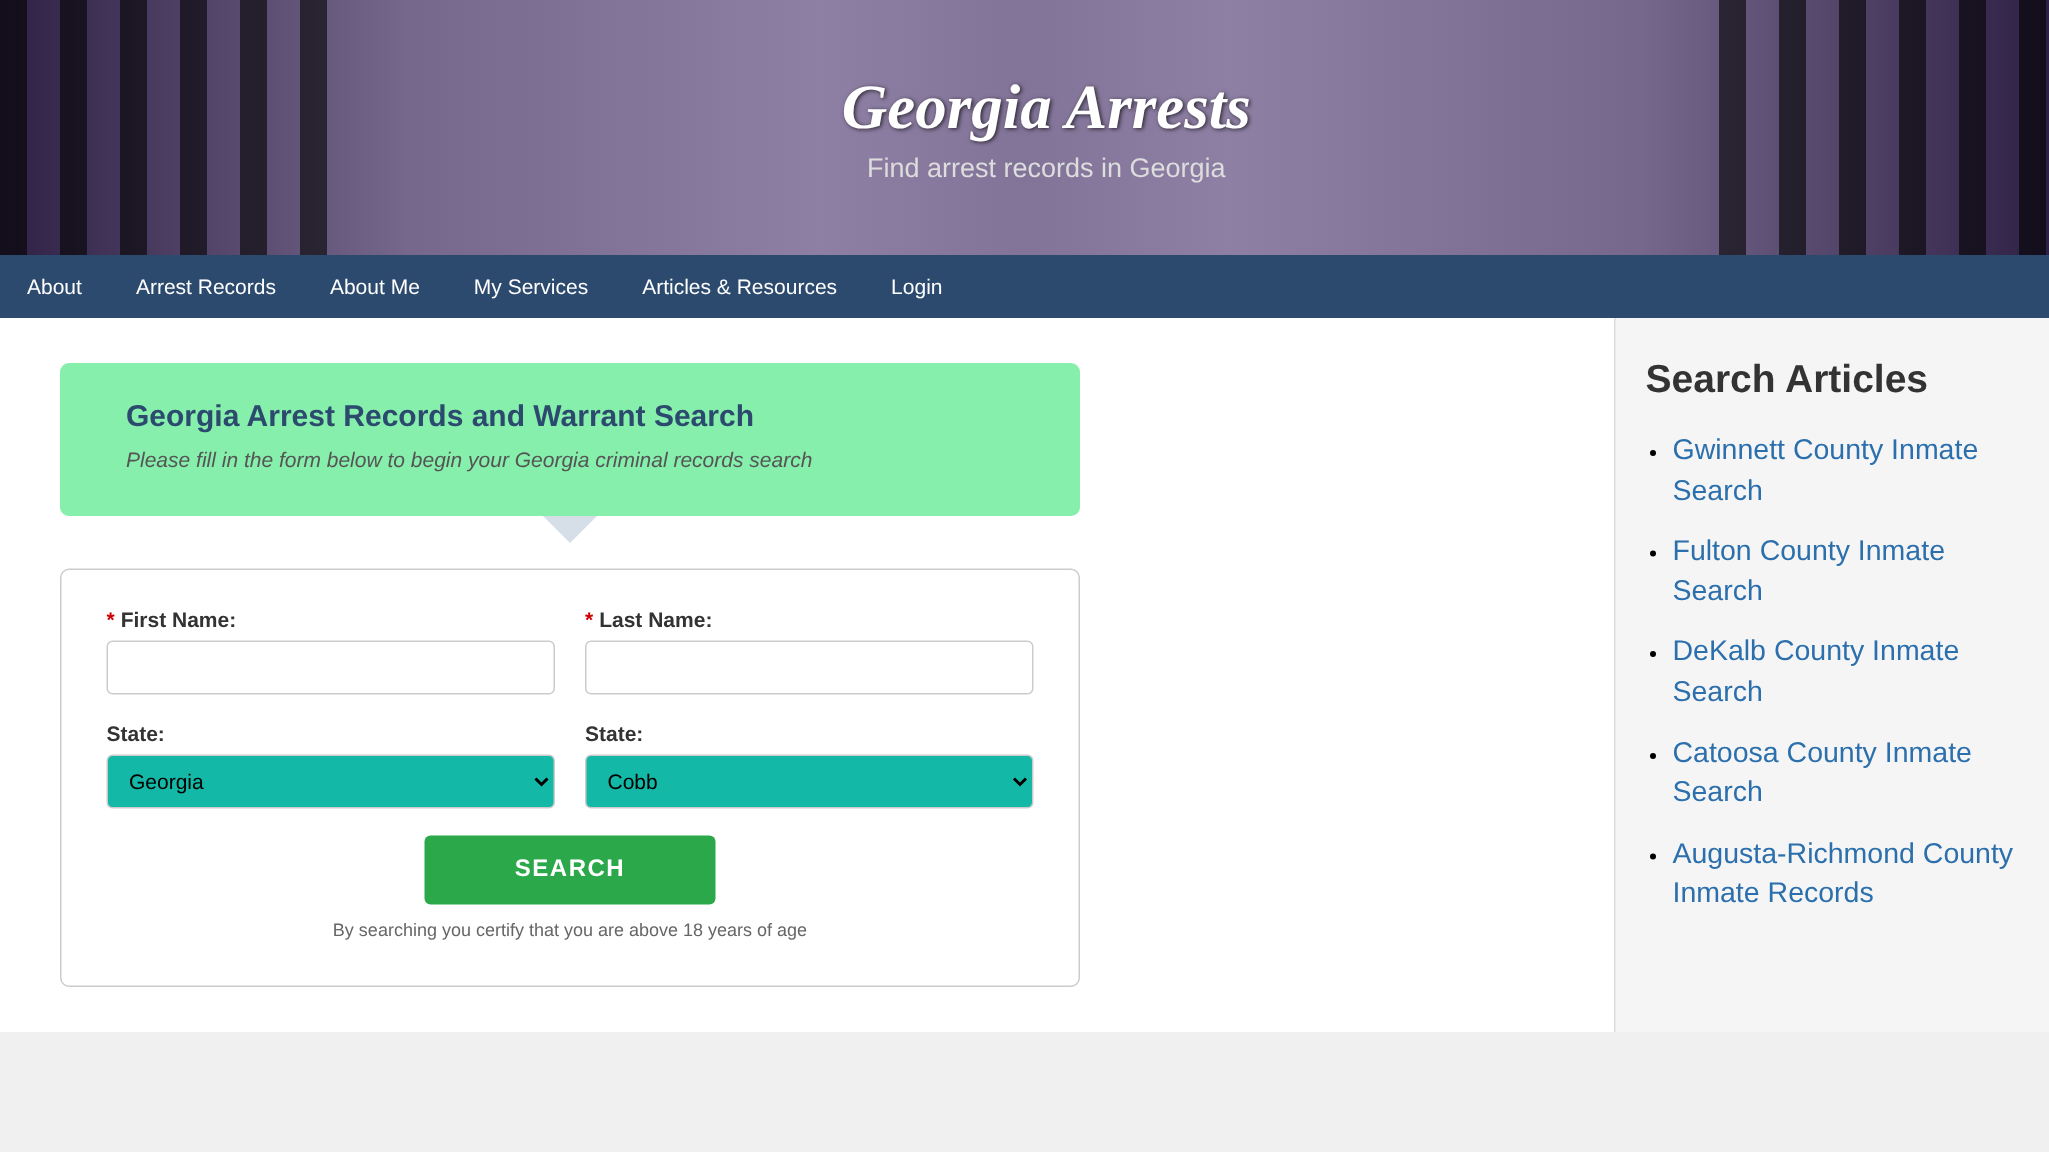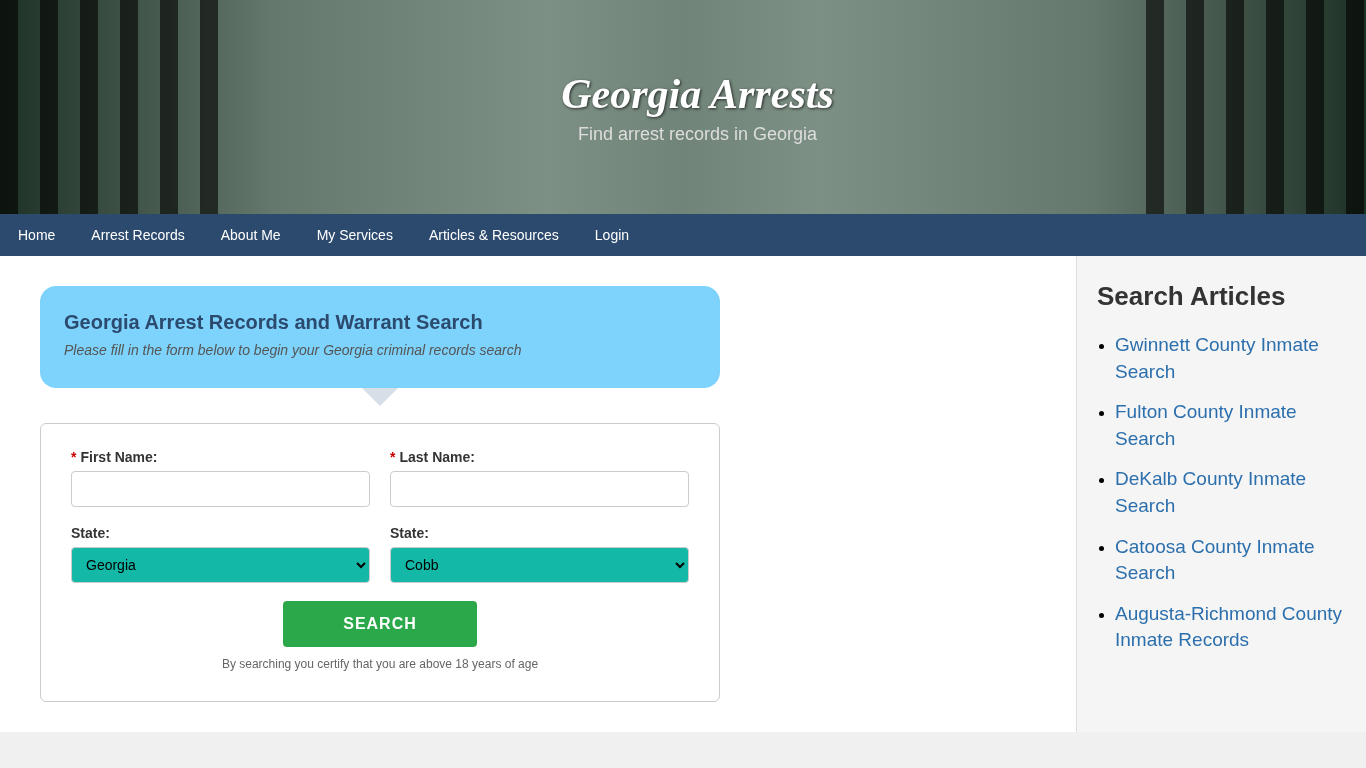--- a/index.html
+++ b/index.html
@@ -1,22 +1,22 @@
 <!DOCTYPE html>
 <html><head>
   <meta charset="utf-8">
   <style>
     * { margin: 0; padding: 0; box-sizing: border-box; }
     body { font-family: Arial, sans-serif; background: #f0f0f0; width: 1366px; }
 
     
     .header {
       position: relative;
-      height: 214px;
-      background: #14532d;
+      height: 170px;
+      background: #4c1d95;
       overflow: hidden;
       display: flex;
       align-items: center;
       justify-content: center;
       flex-direction: column;
       padding-left: 29px;
     }
     .header-bg {
       position: absolute;
       top: 0; left: 0; right: 0; bottom: 0;
@@ -90,23 +90,23 @@
     }
     .page-title {
       font-size: 38px;
       font-weight: bold;
       color: #222;
       margin-bottom: 30px;
     }
 
     
     .form-card {
-      background: #7dd3fc;
-      border-radius: 16px;
-      padding: 25px 24px 30px;
+      background: #86efac;
+      border-radius: 6px;
+      padding: 25px 44px 30px;
       max-width: 680px;
       position: relative;
     }
     .form-card-title {
       font-size: 20px;
       font-weight: bold;
       color: #2c4a6e;
       margin-bottom: 8px;
     }
     .form-card-subtitle {
@@ -232,21 +232,21 @@
   <div class="header-bg"></div>
   <div class="bars-left"></div>
   <div class="bars-right"></div>
   <div class="header-text">
     <div class="site-title">Georgia Arrests</div>
     <div class="site-subtitle">Find arrest records in Georgia</div>
   </div>
 </div>
 
 <nav>
-  <a href="#">Home</a>
+  <a href="#">About</a>
   <a href="#">Arrest Records</a>
   <a href="#">About Me</a>
   <a href="#">My Services</a>
   <a href="#">Articles &amp; Resources</a>
   <a href="#">Login</a>
 </nav>
 
 <div class="page-wrapper">
 
   <div class="main-content">

